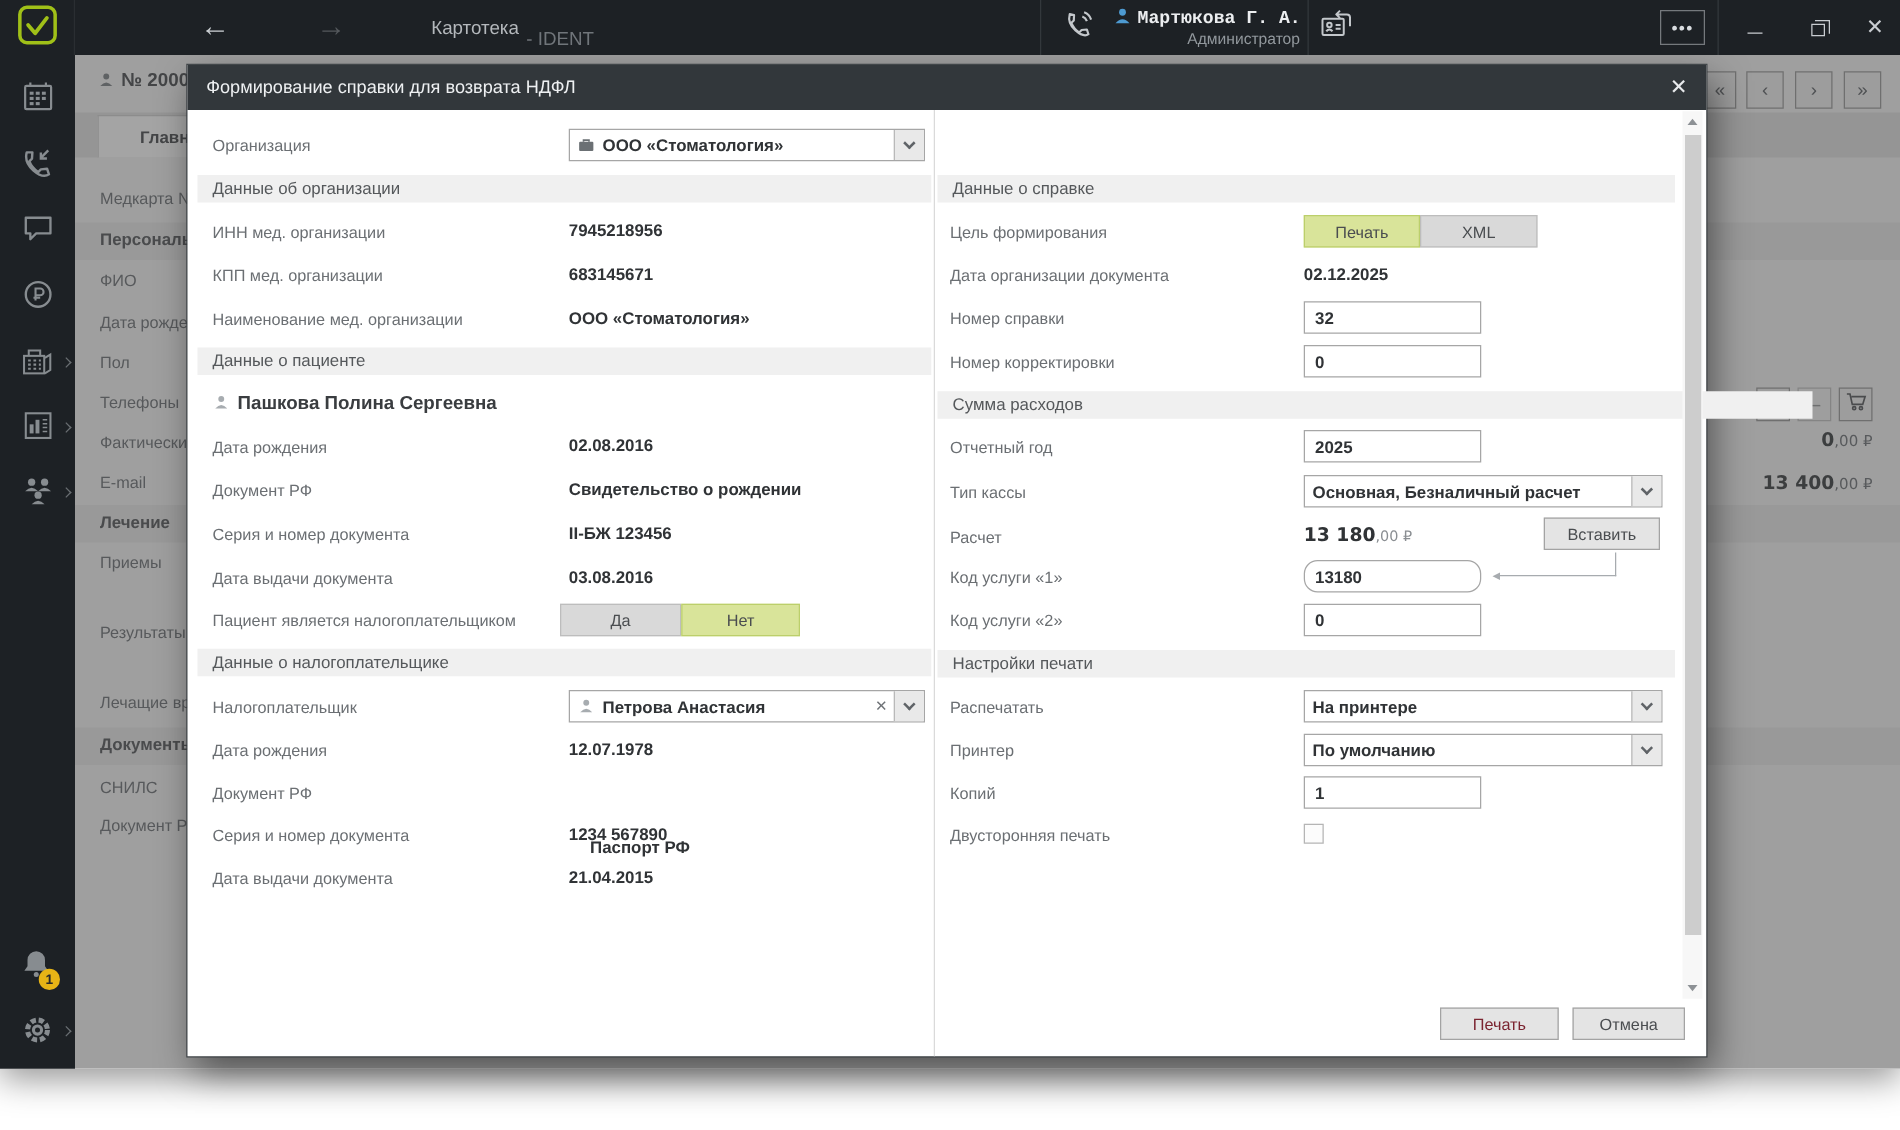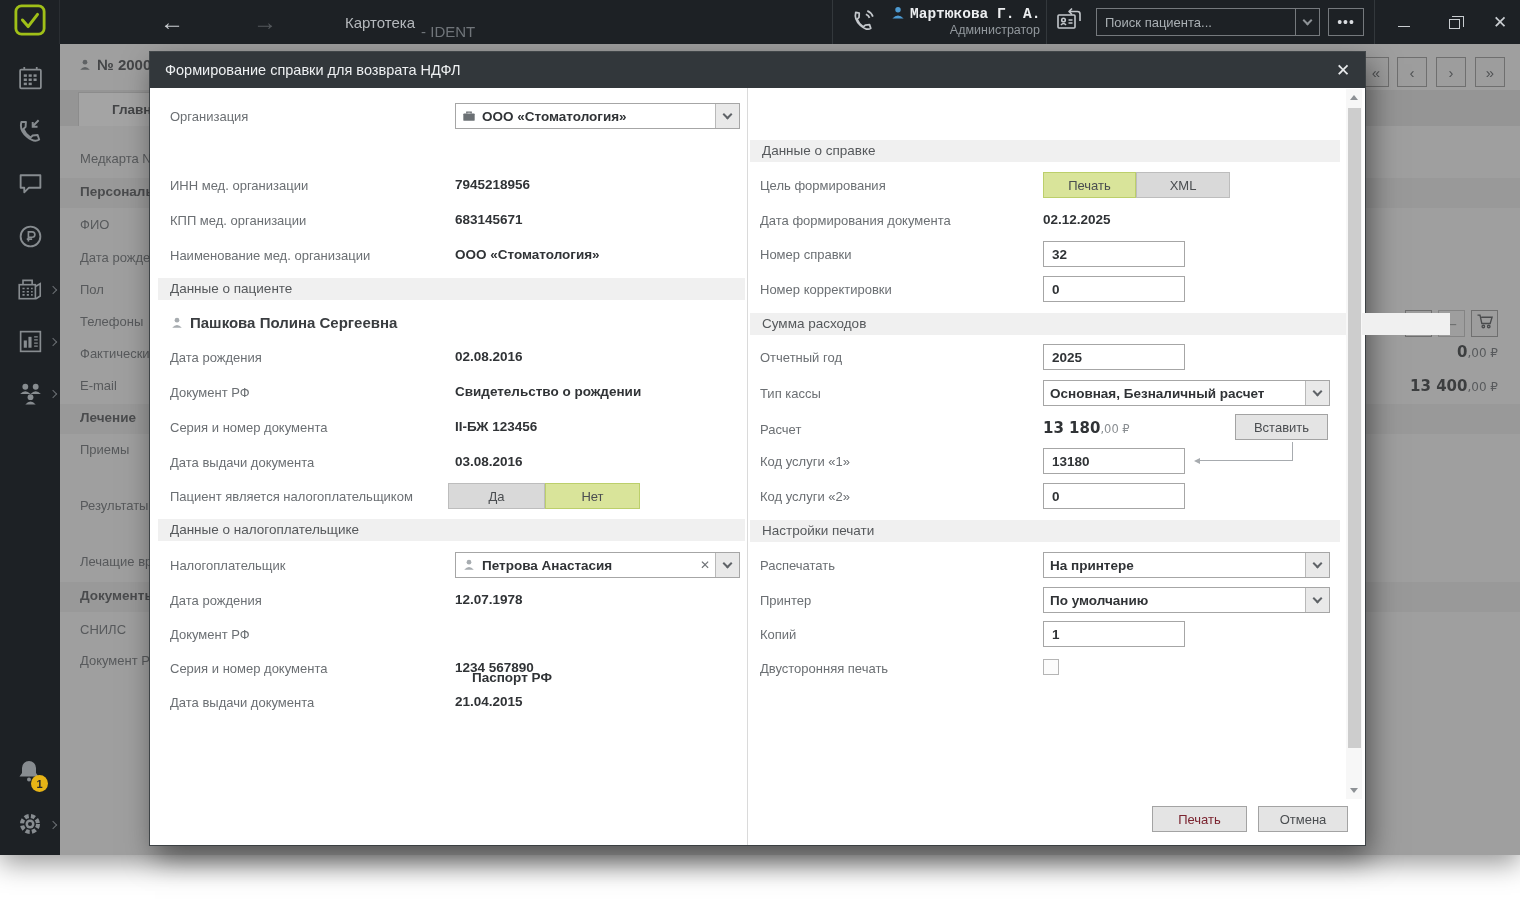--- a/index.html
+++ b/index.html
@@ -134,26 +134,20 @@
         <span>
           <svg viewBox="0 0 30 26" width="30" height="26" fill="none" stroke="#c3c7cb" stroke-width="1.6">
               <rect x="4" y="8" width="17" height="13" rx="1"></rect>
               <circle cx="9.5" cy="13" r="1.8"></circle>
               <path d="M7 18 q2.5 -3 5 0"></path>
               <path d="M14.5 13 h4 M14.5 16 h4"></path>
               <path d="M26 14 v-7 q0 -2.5 -2.5 -2.5 h-8.5 m3 -3 l-3 3 3 3" stroke-linejoin="round"></path>
             </svg>
         </span>
       </div>
-      <div class="search-box">
-        <input type="text" placeholder="Поиск пациента..." style="">
-        <div class="search-dd">
-            <i class="chev"></i>
-          </div>
-      </div>
       <div class="more-btn">
           <span>•••</span>
         </div>
       <div class="tb-sep" style="left:1374px;"></div>
       <div class="win-btn" style="left:1382px;">
           <span class="min-glyph"></span>
         </div>
       <div class="win-btn" style="left:1432px;">
           <span class="restore-glyph"></span>
         </div>
@@ -324,20 +318,21 @@
               <rect x="1.5" y="5" width="13" height="8.5" rx="1"></rect>
               <path d="M5.5 5 v-1.5 h5 V5" fill="none" stroke="#6b7074" stroke-width="1.5"></path>
             </svg>
           </span>
         <span class="ctext">ООО «Стоматология»</span>
         <span class="cbtn">
             <i class="chev"></i>
           </span>
       </div>
 
+      <div class="sect" style="left:8px;top:88px;width:587px;">Данные об организации</div>
       <div class="lbl" style="left:20px;top:126px;">ИНН мед. организации</div>
       <div class="val" style="left:305px;top:125px;">7945218956</div>
       <div class="lbl" style="left:20px;top:161px;">КПП мед. организации</div>
       <div class="val" style="left:305px;top:160px;">683145671</div>
       <div class="lbl" style="left:20px;top:196px;">Наименование мед. организации</div>
       <div class="val" style="left:305px;top:195px;">ООО «Стоматология»</div>
 
       <div class="sect" style="left:8px;top:226px;width:587px;">Данные о пациенте</div>
       <div class="pname" style="left:20px;top:262px;">
         <span><svg viewBox="0 0 16 16" width="14" height="14" fill="#a7acb0">
@@ -386,21 +381,21 @@
       <div class="val" style="left:305px;top:642px;">21.04.2015</div>
 
       <div class="sect" style="left:600px;top:88px;width:590px;">Данные о справке</div>
       <div class="lbl" style="left:610px;top:126px;">Цель формирования</div>
       <div class="tgl sel" style="left:893px;top:120px;width:93px;">
           <span>Печать</span>
         </div>
       <div class="tgl" style="left:986px;top:120px;width:94px;">
           <span>XML</span>
         </div>
-      <div class="lbl" style="left:610px;top:161px;">Дата формирования документа</div>
+      <div class="lbl" style="left:610px;top:161px;">Дата организации документа</div>
       <div class="val" style="left:893px;top:160px;">02.12.2025</div>
       <div class="lbl" style="left:610px;top:195px;">Номер справки</div>
       <input class="inp" style="left: 893px; top: 189px;" value="32">
       <div class="lbl" style="left:610px;top:230px;">Номер корректировки</div>
       <input class="inp" style="left: 893px; top: 224px;" value="0">
 
       <div class="sect" style="left:600px;top:261px;width:700px;">Сумма расходов</div>
       <div class="lbl" style="left:610px;top:298px;">Отчетный год</div>
       <input class="inp" style="left: 893px; top: 292px;" value="2025">
       <div class="lbl" style="left:610px;top:334px;">Тип кассы</div>
@@ -409,21 +404,21 @@
         <span class="cbtn">
             <i class="chev"></i>
           </span>
       </div>
       <div class="lbl" style="left:610px;top:370px;">Расчет</div>
       <div class="val cur" style="left:893px;top:367px;font-size:15px;"><span>13 180</span><span class="fr">,00 ₽</span></div>
       <button class="btn" style="left:1085px;top:362px;width:93px;">
           <span>Вставить</span>
         </button>
       <div class="lbl" style="left:610px;top:402px;">Код услуги «1»</div>
-      <input class="inp" style="left: 893px; top: 396px;" value="13180">
+      <input class="inp" style="left: 893px; top: 396px; border-radius: 11px;" value="13180">
       <div class="connector"></div>
       <div class="lbl" style="left:610px;top:437px;">Код услуги «2»</div>
       <input class="inp" style="left: 893px; top: 431px;" value="0">
 
       <div class="sect" style="left:600px;top:468px;width:590px;">Настройки печати</div>
       <div class="lbl" style="left:610px;top:506px;">Распечатать</div>
       <div class="combo" style="left:893px;top:500px;width:287px;">
         <span class="ctext">На принтере</span>
         <span class="cbtn">
             <i class="chev"></i>

